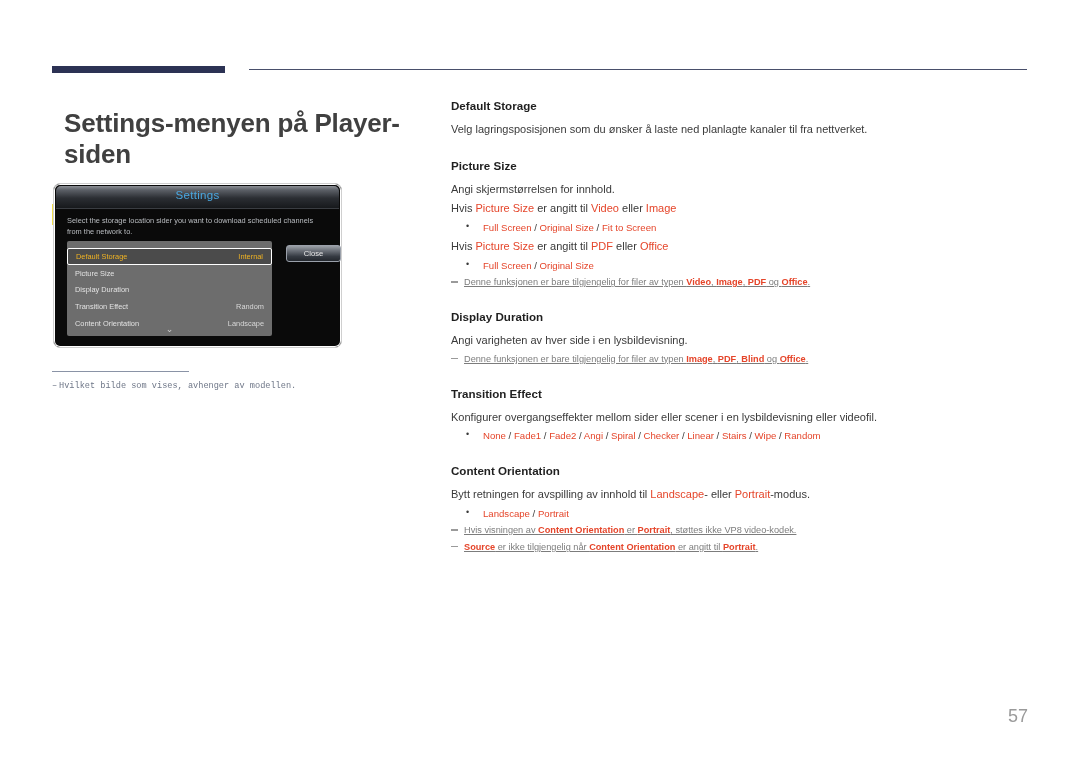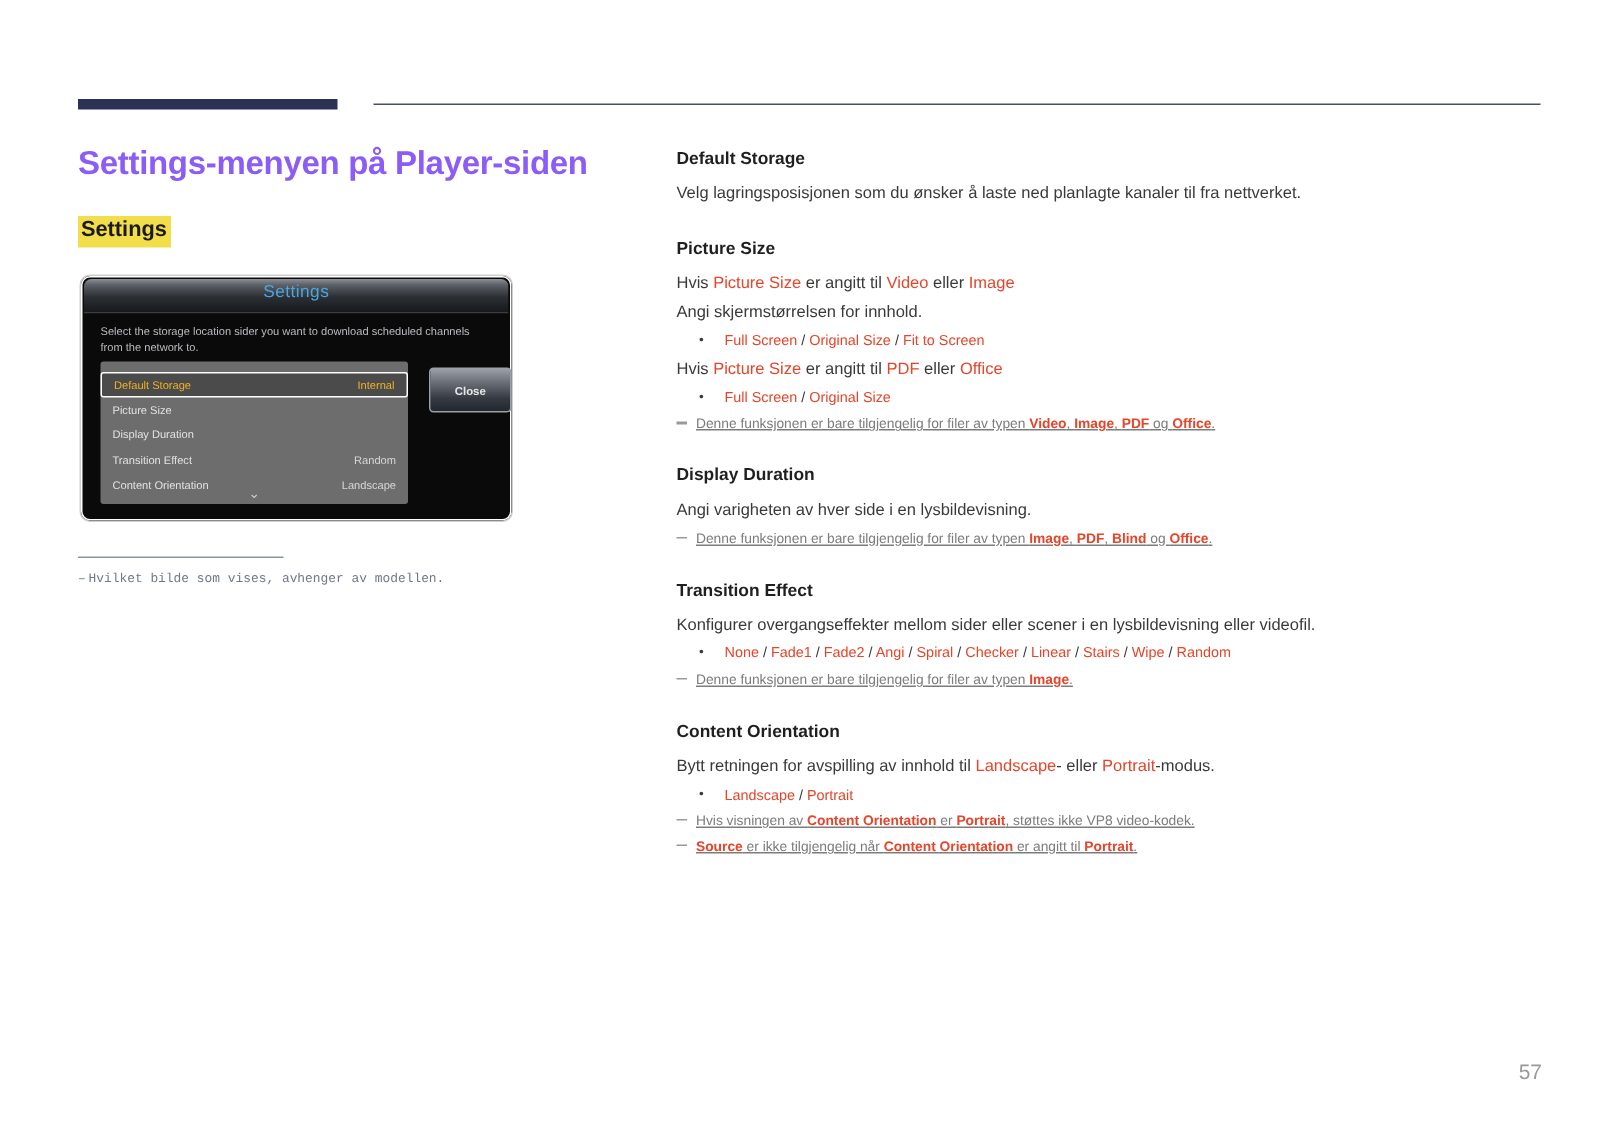--- a/index.html
+++ b/index.html
@@ -42,25 +42,25 @@
   }
 
   
   .left-col {
     position: absolute;
     left: 52px;
     top: 96px;
     width: 360px;
   }
   .page-title {
-    font-size: 22px;
+    font-size: 26px;
     font-weight: bold;
-    color: #8b5cf6;
+    color: #404040;
     letter-spacing: -0.2px;
-    margin: 0;
+    margin: 12px;
     line-height: 1.2;
   }
   .sub-title {
     display: inline-block;
     margin-top: 22px;
     font-size: 14.5px;
     font-weight: bold;
     color: #1a1a1a;
     background: #f2dd4b;
     padding: 1px 3px 2px 2px;
@@ -150,31 +150,30 @@
     text-align: center;
     font-size: 9px;
     color: #cfcfcf;
     line-height: 1;
   }
   .osd-close {
     position: absolute;
     left: 232px;
     top: 61px;
     width: 55px;
-    height: 30px;
+    height: 17px;
     border: 1px solid #9aa0aa;
     border-radius: 3px;
     background: linear-gradient(to bottom, #9ba0a7 0%, #6d727a 30%, #353a42 70%, #23272d 100%);
     display: flex;
     align-items: center;
     justify-content: center;
     font-size: 7.6px;
     color: #e8e8e8;
     box-sizing: border-box;
-    font-weight: bold;
   }
 
   
   .fn-rule {
     position: absolute;
     left: 52px;
     top: 371px;
     width: 137px;
     height: 1px;
     background: #8a93a6;
@@ -254,21 +253,21 @@
   .o { color: #e5452a; }
   .ob { color: #e5452a; font-weight: bold; }
 
   
   .pageno {
     position: absolute;
     left: 0;
     top: 706px;
     width: 1028px;
     text-align: right;
-    font-size: 14px;
+    font-size: 18px;
     color: #9a9a9a;
   }
 </style>
 </head>
 <body>
 
 <div class="top-rule-wrap">
   <div class="rule-thick"></div>
   <div class="rule-thin"></div>
 </div>
@@ -318,39 +317,38 @@
 
 <div class="right-col">
 
   <div class="sec">
     <div class="sec-h">Default Storage</div>
     <p class="p">Velg lagringsposisjonen som du ønsker å laste ned planlagte kanaler til fra nettverket.</p>
   </div>
 
   <div class="sec">
     <div class="sec-h">Picture Size</div>
+    <p class="p">Angi skjermstørrelsen for innhold.</p>
     <p class="p"><span>Hvis </span><span class="o">Picture Size</span><span> er angitt til </span><span class="o">Video</span><span> eller </span><span class="o">Image</span></p>
-    <p class="p">Angi skjermstørrelsen for innhold.</p>
     <div class="bullet"><span class="o">Full Screen</span> / <span class="o">Original Size</span> / <span class="o">Fit to Screen</span></div>
     <p class="p"><span>Hvis </span><span class="o">Picture Size</span><span> er angitt til </span><span class="o">PDF</span><span> eller </span><span class="o">Office</span></p>
     <div class="bullet"><span class="o">Full Screen</span> / <span class="o">Original Size</span></div>
     <div class="note"><span>Denne funksjonen er bare tilgjengelig for filer av typen </span><span class="ob">Video</span>, <span class="ob">Image</span>, <span class="ob">PDF</span><span> og </span><span class="ob">Office</span><span>.</span></div>
   </div>
 
   <div class="sec">
     <div class="sec-h">Display Duration</div>
     <p class="p">Angi varigheten av hver side i en lysbildevisning.</p>
     <div class="note"><span>Denne funksjonen er bare tilgjengelig for filer av typen </span><span class="ob">Image</span>, <span class="ob">PDF</span>, <span class="ob">Blind</span><span> og </span><span class="ob">Office</span><span>.</span></div>
   </div>
 
   <div class="sec">
     <div class="sec-h">Transition Effect</div>
     <p class="p">Konfigurer overgangseffekter mellom sider eller scener i en lysbildevisning eller videofil.</p>
     <div class="bullet"><span class="o">None</span> / <span class="o">Fade1</span> / <span class="o">Fade2</span> / <span class="o">Angi</span> / <span class="o">Spiral</span> / <span class="o">Checker</span> / <span class="o">Linear</span> / <span class="o">Stairs</span> / <span class="o">Wipe</span> / <span class="o">Random</span></div>
-    <div class="note"><span>Denne funksjonen er bare tilgjengelig for filer av typen </span><span class="ob">Image</span><span>.</span></div>
   </div>
 
   <div class="sec">
     <div class="sec-h">Content Orientation</div>
     <p class="p"><span>Bytt retningen for avspilling av innhold til </span><span class="o">Landscape</span><span>- eller </span><span class="o">Portrait</span><span>-modus.</span></p>
     <div class="bullet"><span class="o">Landscape</span> / <span class="o">Portrait</span></div>
     <div class="note"><span>Hvis visningen av </span><span class="ob">Content Orientation</span><span> er </span><span class="ob">Portrait</span><span>, støttes ikke VP8 video-kodek.</span></div>
     <div class="note"><span class="ob">Source</span><span> er ikke tilgjengelig når </span><span class="ob">Content Orientation</span><span> er angitt til </span><span class="ob">Portrait</span><span>.</span></div>
   </div>
 

